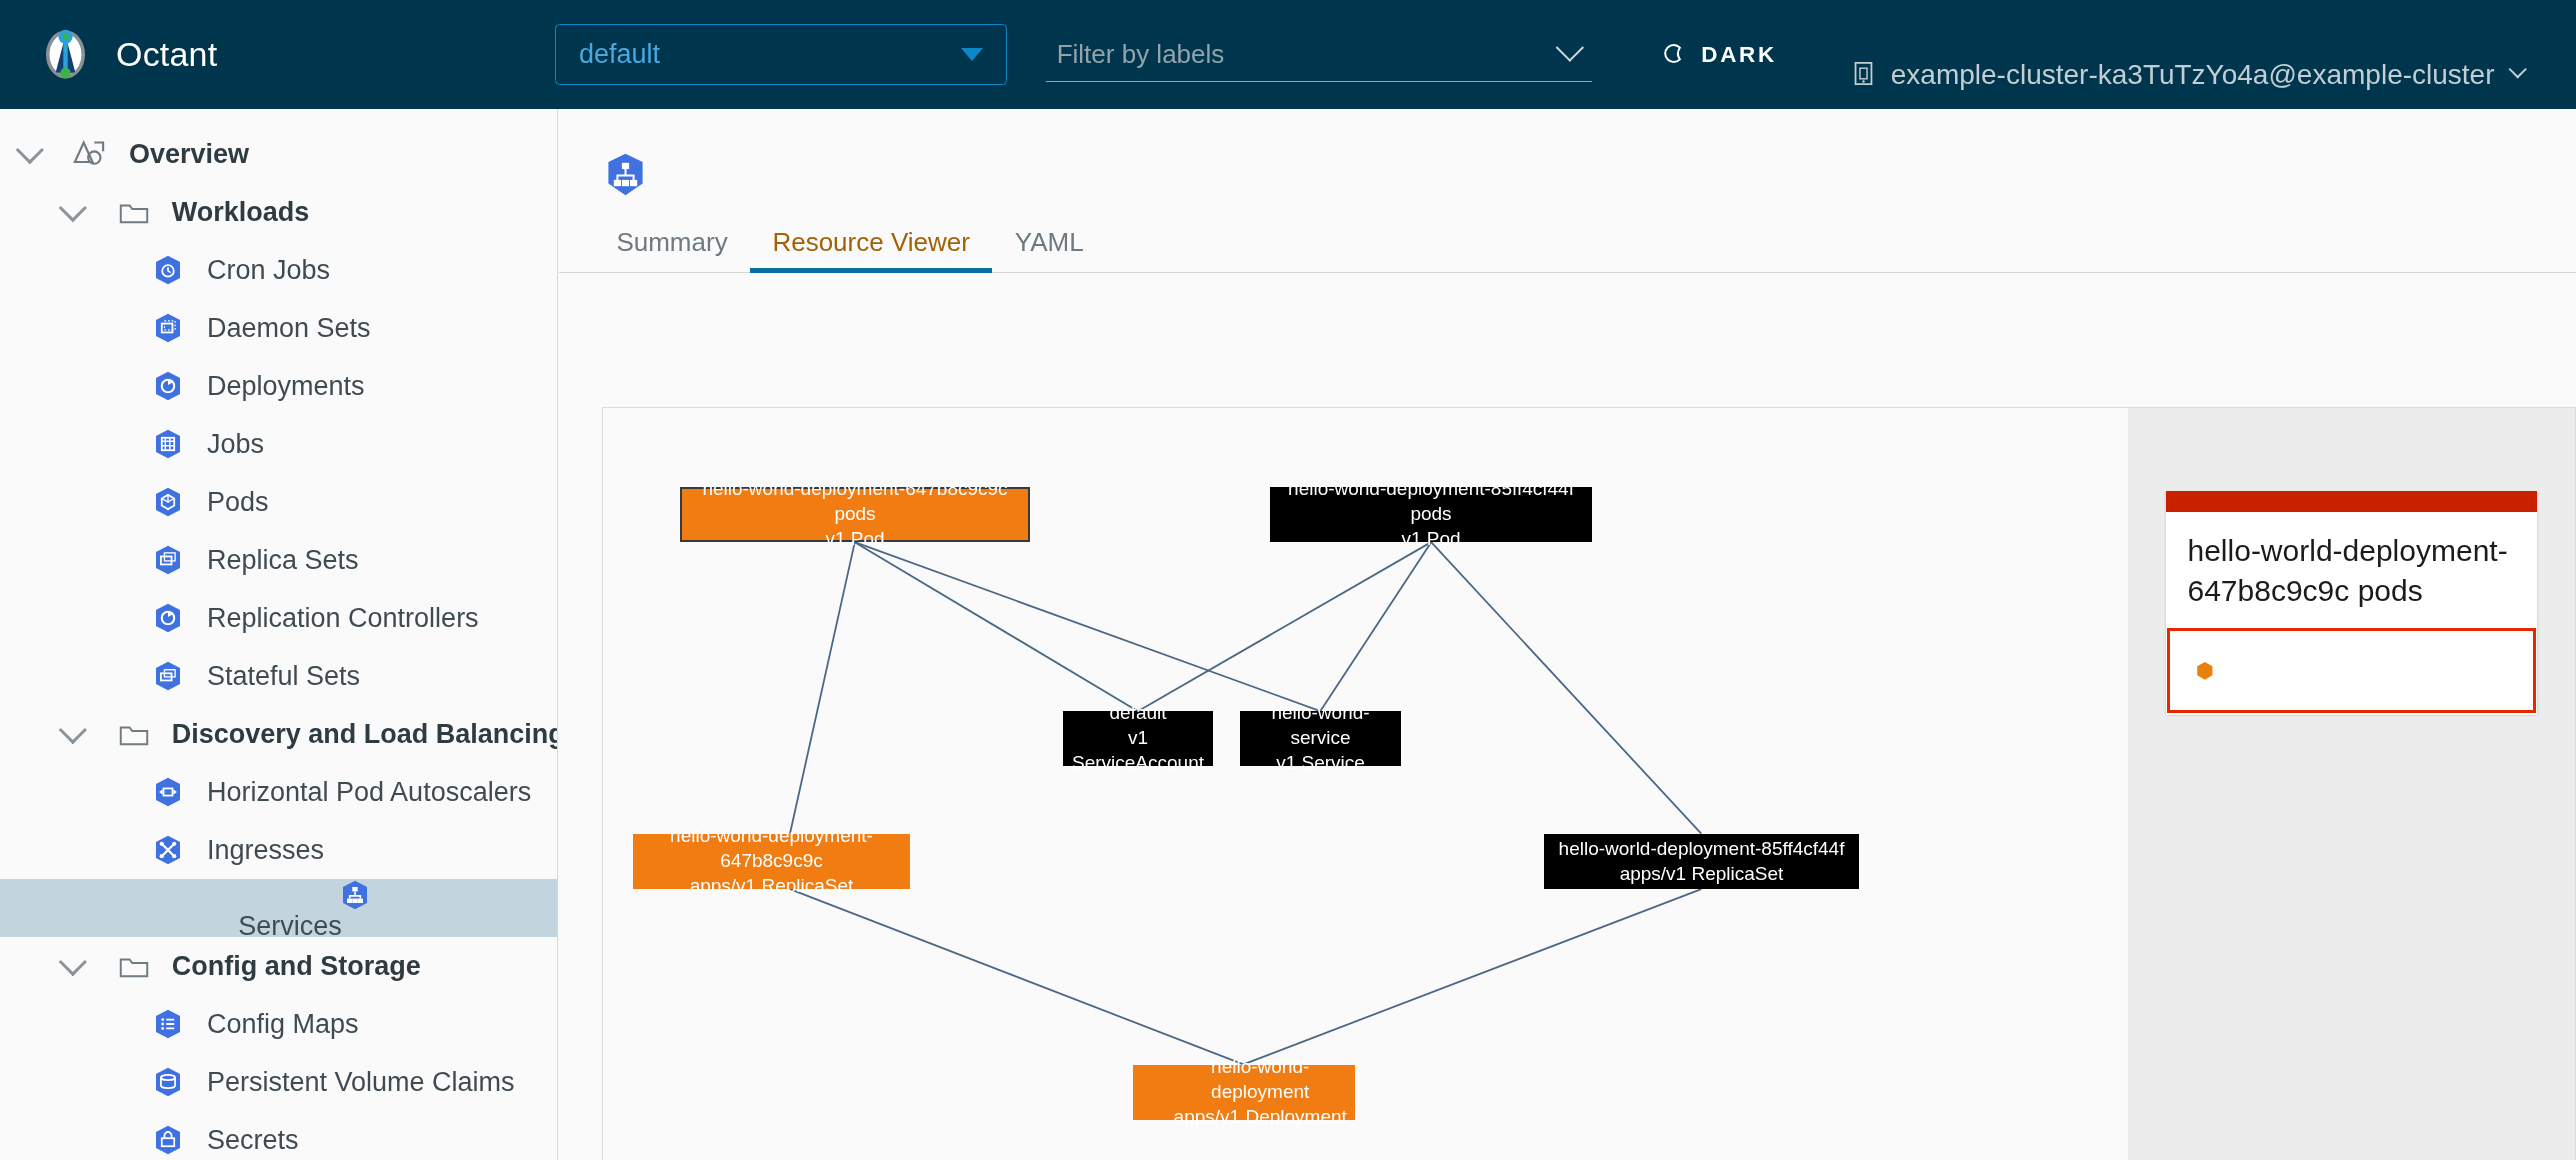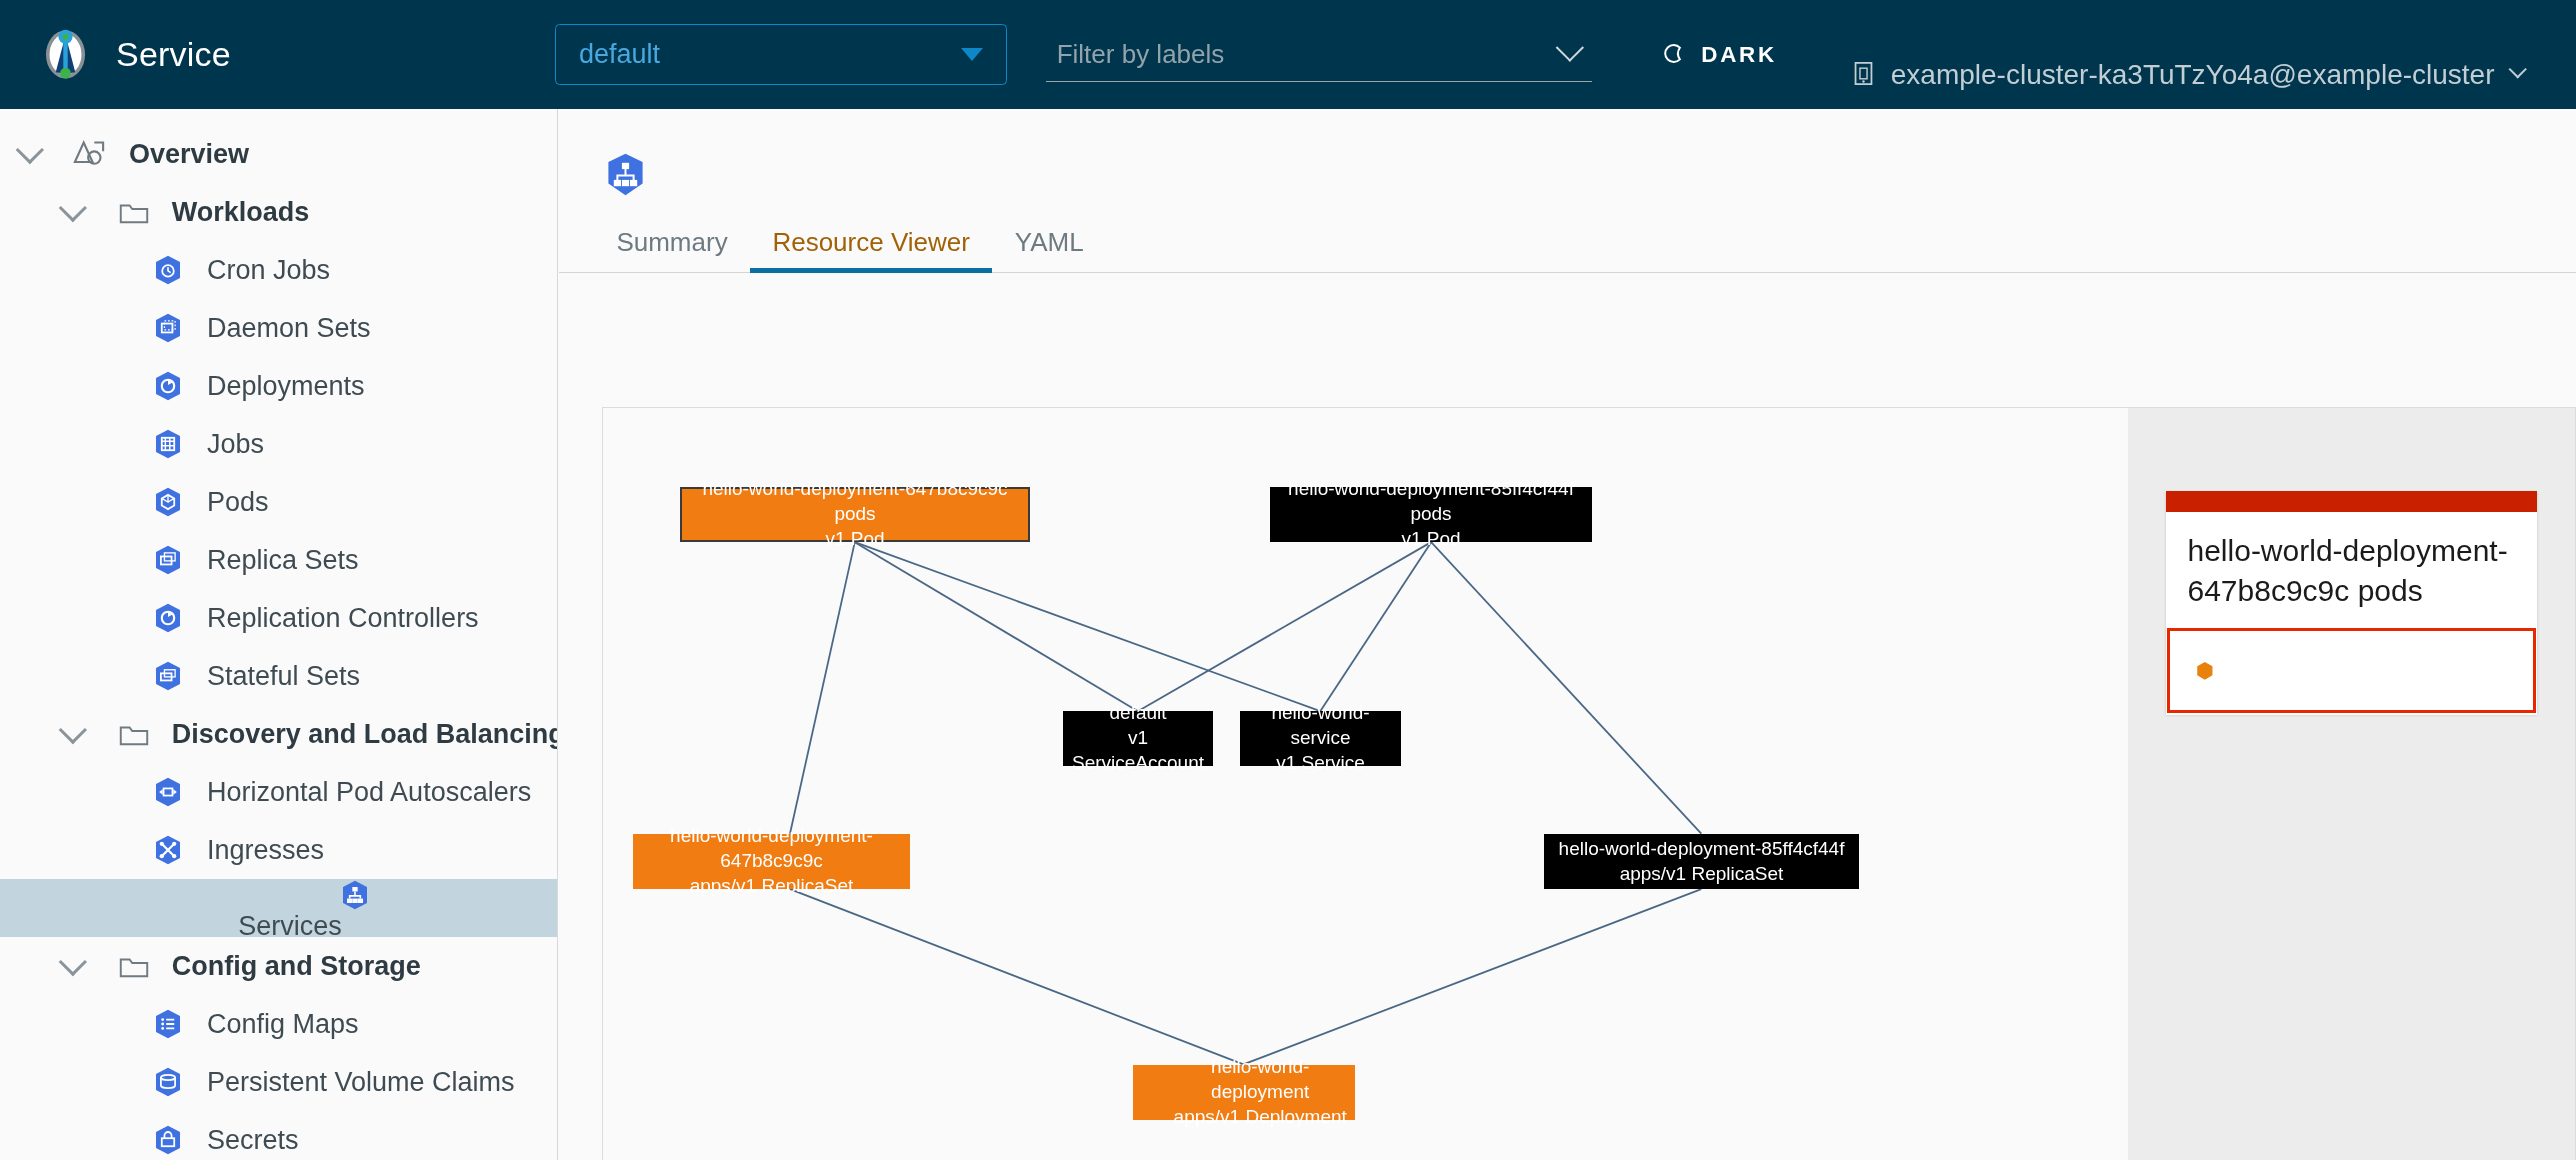--- a/index.html
+++ b/index.html
@@ -184,21 +184,21 @@
     <span class="brand-logo">
       <svg viewBox="0 0 62 62" width="55" height="55">
         <ellipse cx="31" cy="31" rx="20" ry="25" fill="#ffffff" stroke="#8a9196" stroke-width="4"></ellipse>
         <path d="M31 9 L20 51 L31 53 L42 51 Z" fill="#0f3f73"></path>
         <path d="M31 9 L31 53" stroke="#27a2db" stroke-width="5"></path>
         <circle cx="31" cy="11" r="8" fill="#27a2db"></circle>
         <circle cx="31" cy="11" r="3.5" fill="#3bb34a"></circle>
         <circle cx="31" cy="52" r="6" fill="#3bb34a"></circle>
       </svg>
     </span>
-    <span class="brand-name">Service</span>
+    <span class="brand-name">Octant</span>
   </div>
 
   <div class="ns-select">
     <span class="ns-value">default</span>
     <span class="ns-caret"></span>
   </div>
 
   <div class="label-filter">
     <span class="lf-text">Filter by labels</span>
     <span class="chev-down"></span>

